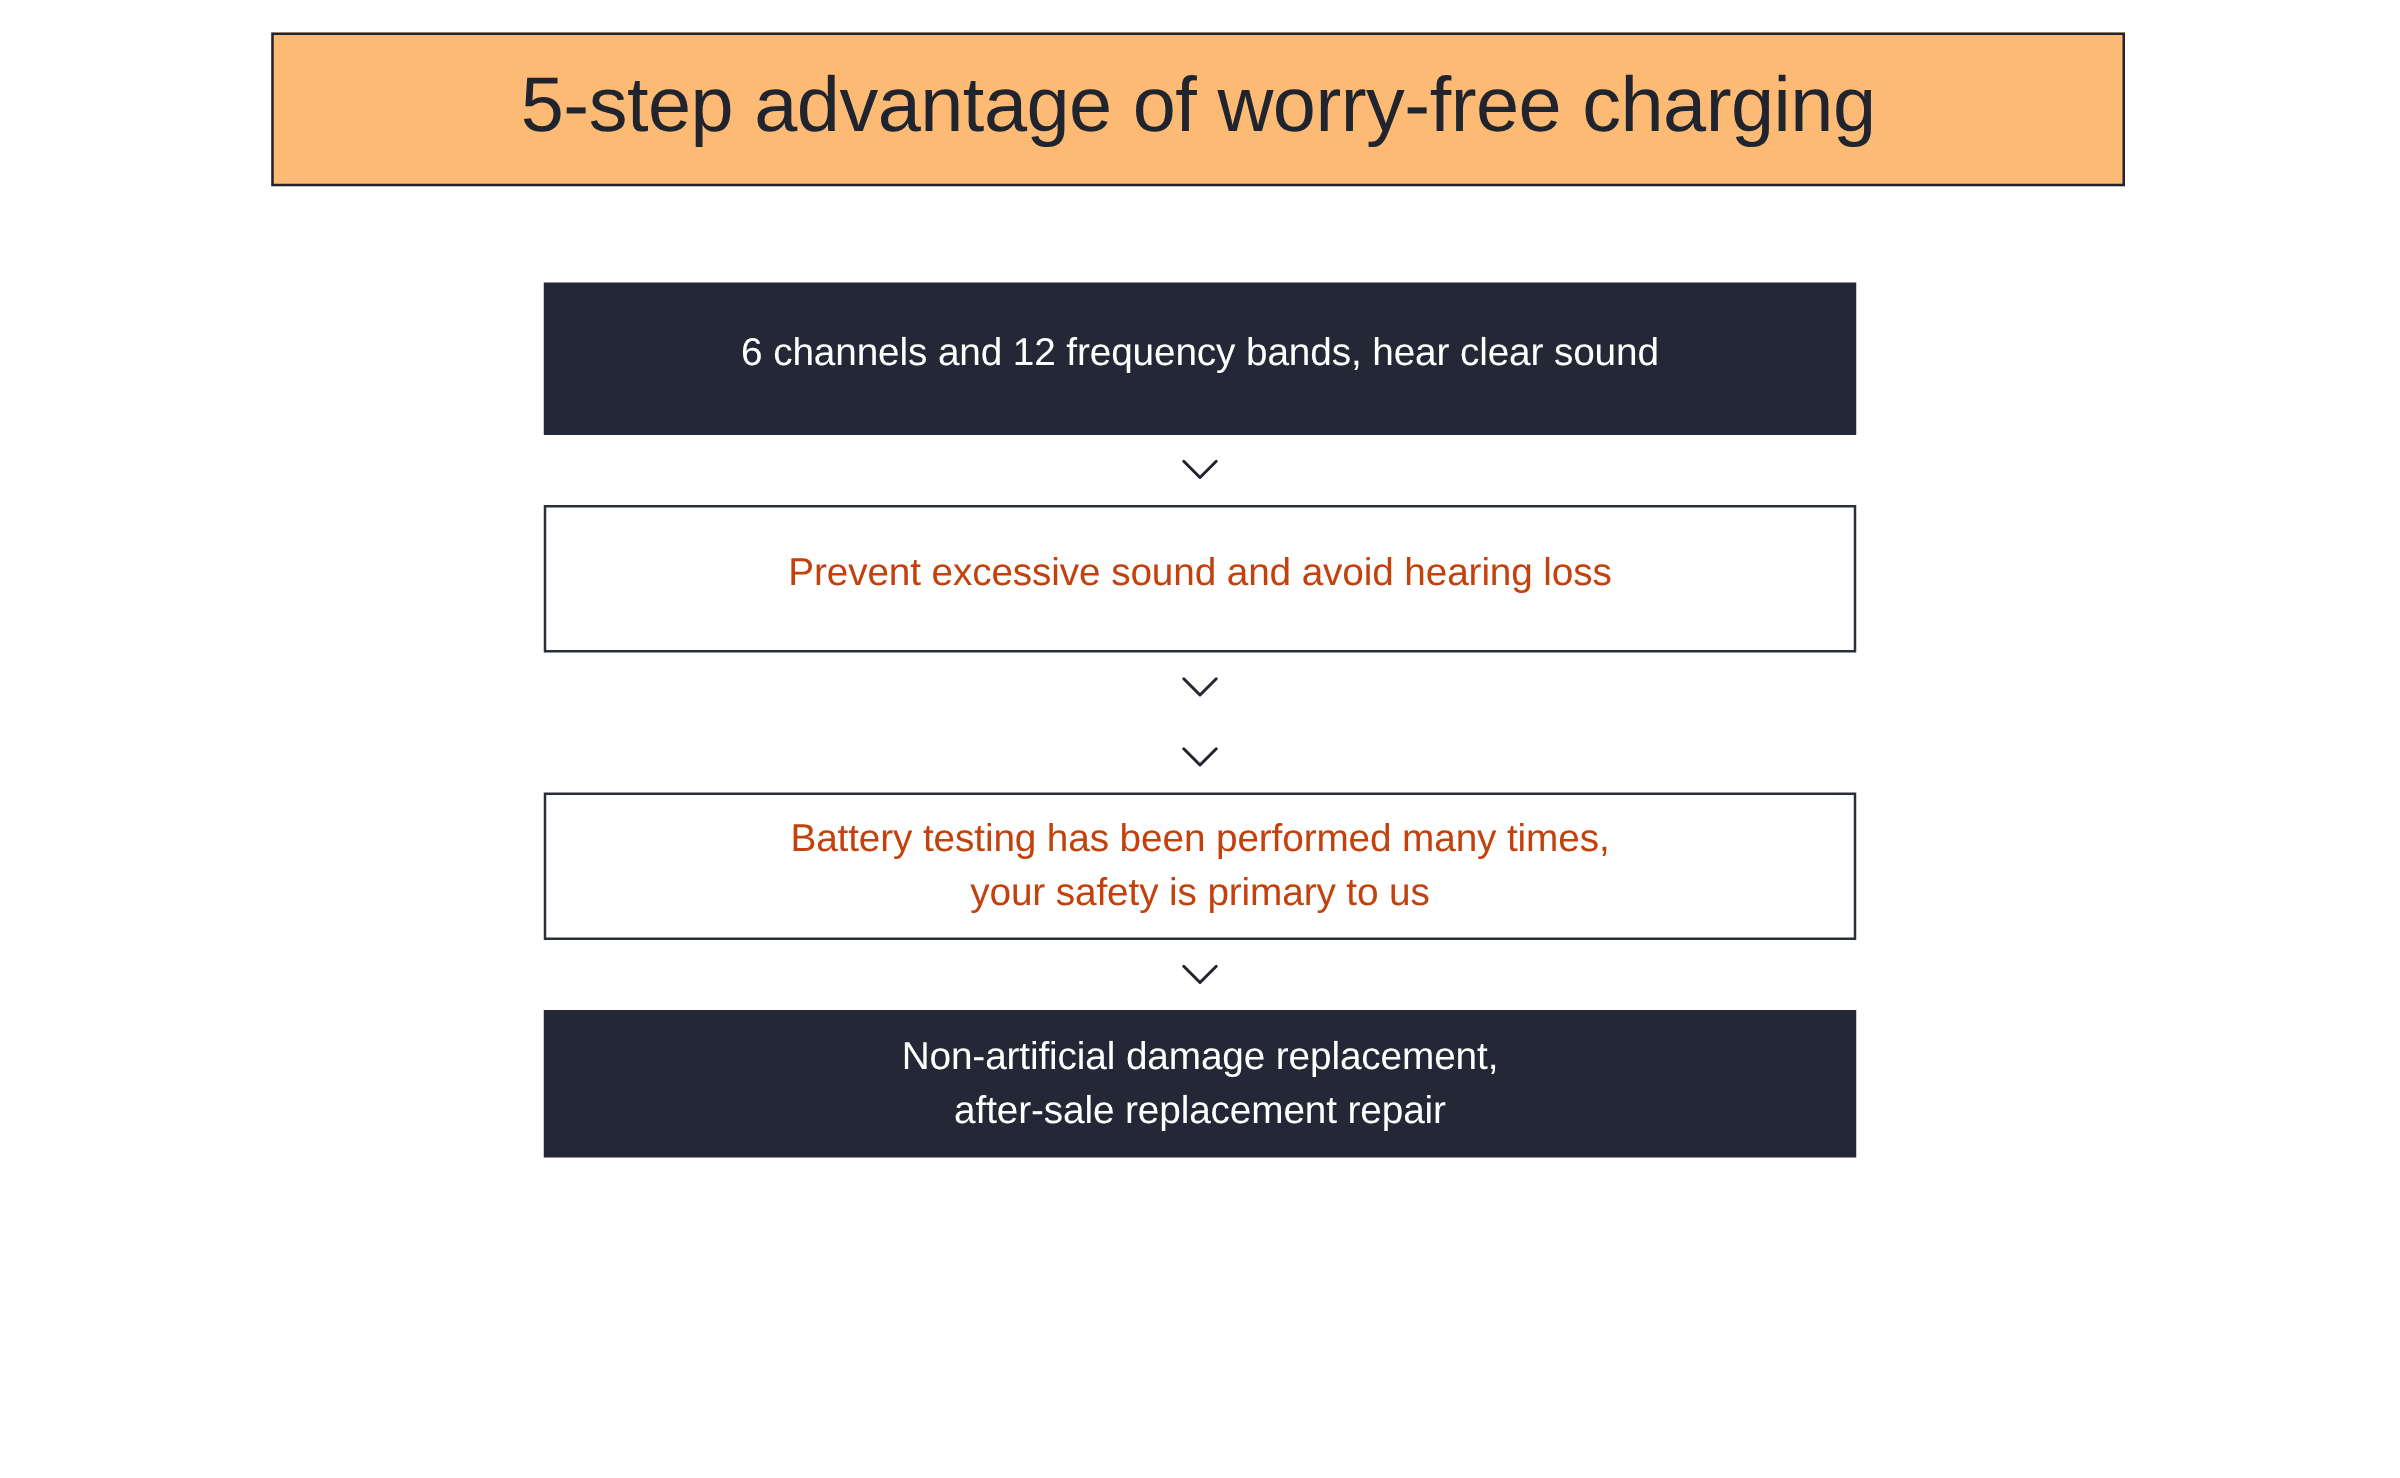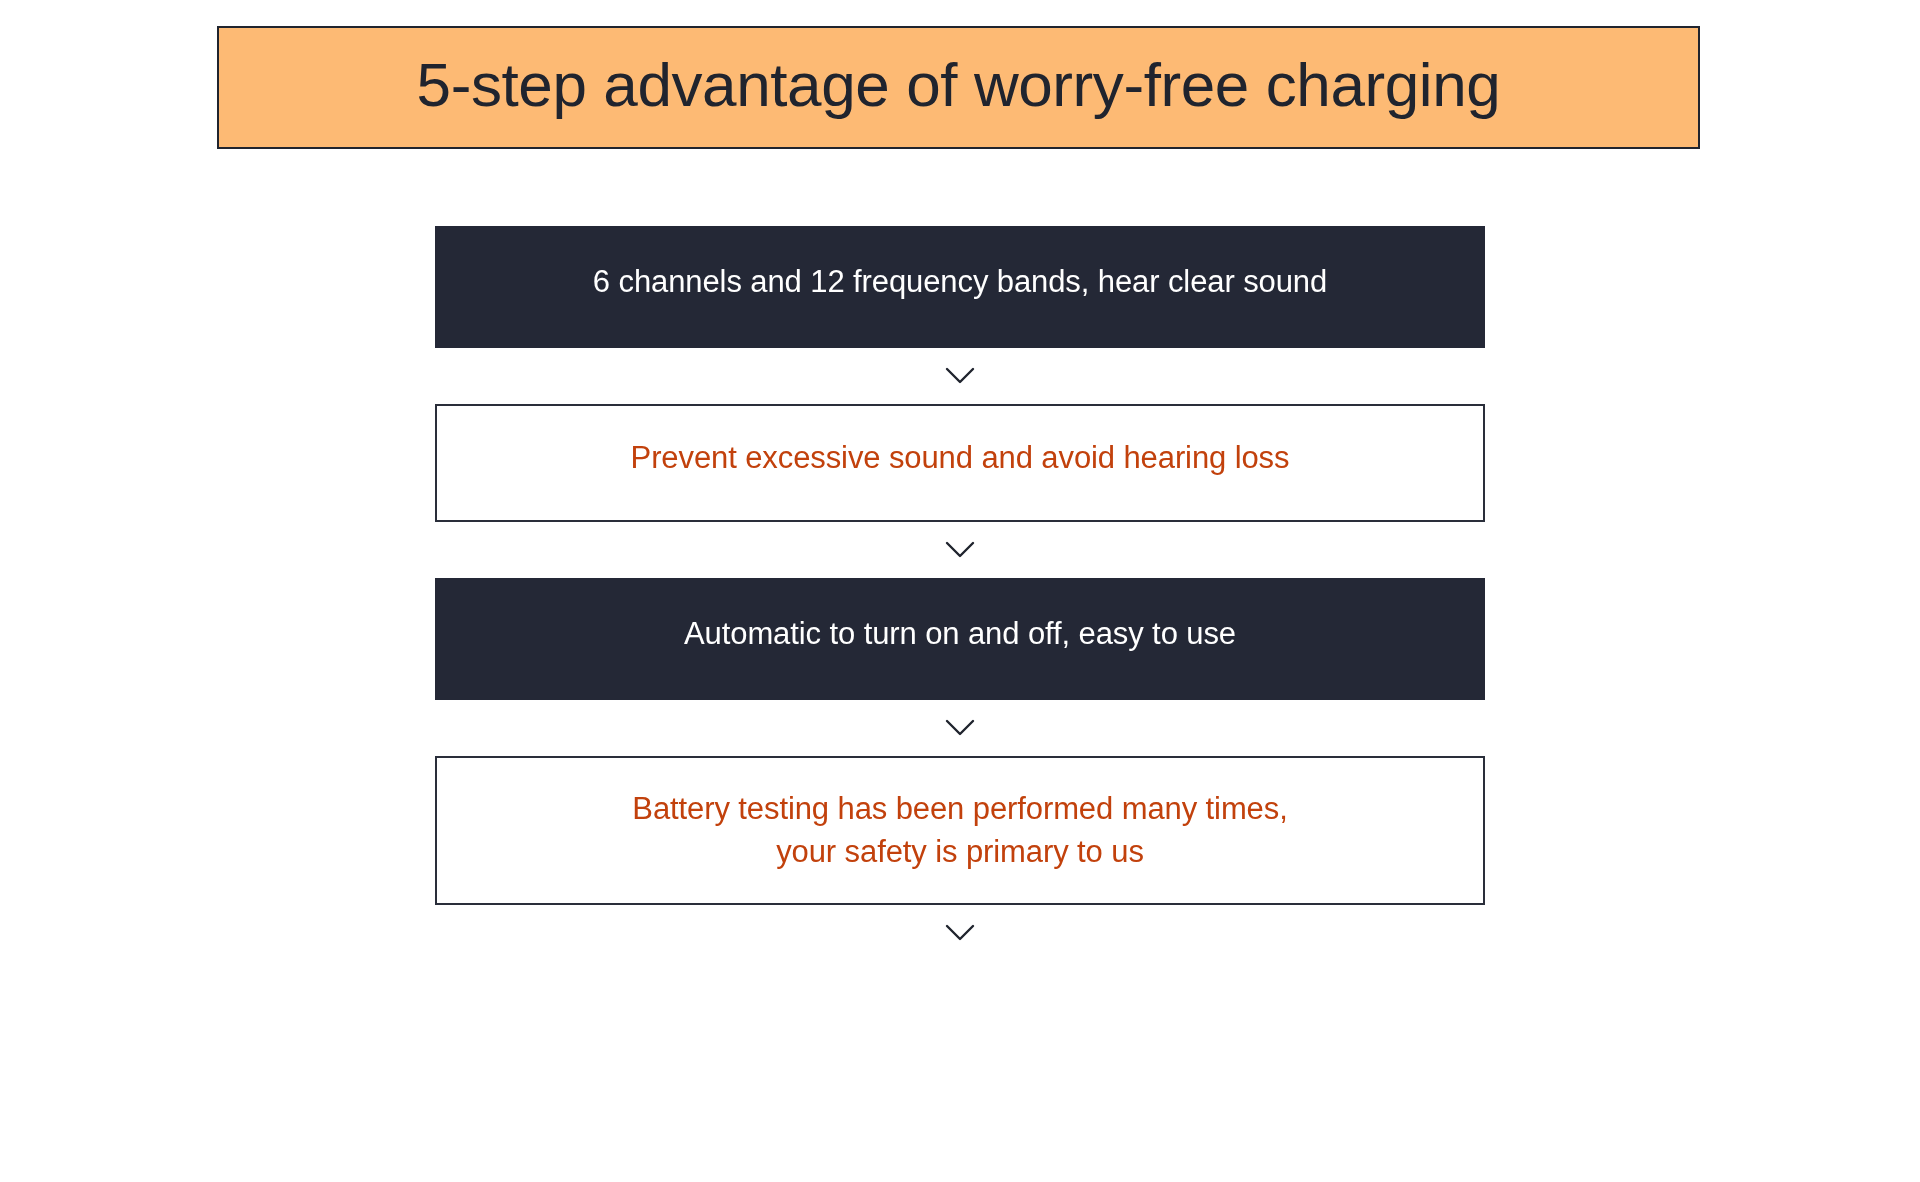--- a/index.html
+++ b/index.html
@@ -84,21 +84,21 @@
     background: #ffffff;
     border: 2px solid #2a2e3a;
   }
   .step.light .step-text {
     color: #c2410c;
   }
 
   
   .step.h-single { height: 122px; }
   .step.h-single-b { height: 118px; }
-  .step.h-double { height: 149px; justify-content: center; }
+  .step.h-double { height: 118px; justify-content: center; }
 
   
   .step.h-single .step-text,
   .step.h-single-b .step-text {
     position: relative;
     top: -5px;
   }
 
   
   .connector {
@@ -143,36 +143,37 @@
     <div class="step light h-single-b">
       <span class="step-text">Prevent excessive sound and avoid hearing loss</span>
     </div>
 
     <div class="connector">
       <svg class="chev" width="30" height="18" viewBox="0 0 30 18">
         <path d="M2 2 L15 15 L28 2"></path>
       </svg>
     </div>
 
-    <div class="step dark h-single">
-      <span class="step-text">Automatic to turn on and off, easy to use</span>
-    </div>
 
     <div class="connector">
       <svg class="chev" width="30" height="18" viewBox="0 0 30 18">
         <path d="M2 2 L15 15 L28 2"></path>
       </svg>
     </div>
 
     <div class="step light h-double">
       <span class="step-text">Battery testing has been performed many times,
 your safety is primary to us</span>
     </div>
 
     <div class="connector">
       <svg class="chev" width="30" height="18" viewBox="0 0 30 18">
         <path d="M2 2 L15 15 L28 2"></path>
       </svg>
     </div>
 
+    <div class="step dark h-double">
+      <span class="step-text">Non-artificial damage replacement,
+after-sale replacement repair</span>
+    </div>
 
   </div>
 </div>
 
 </body></html>

